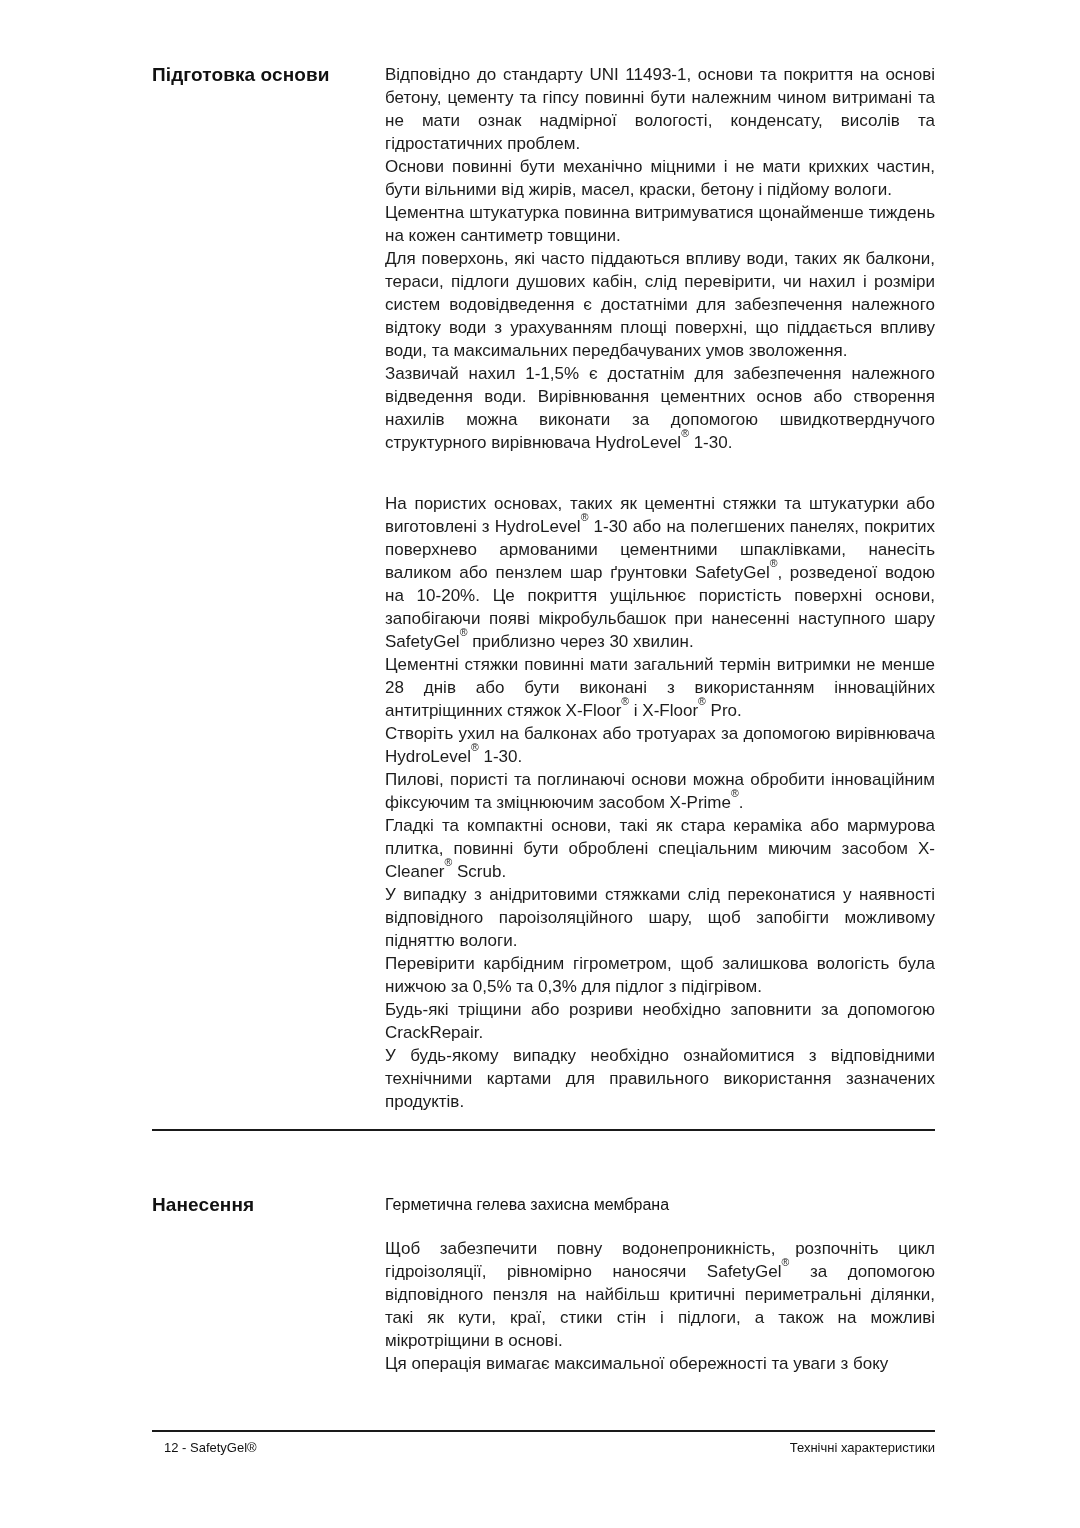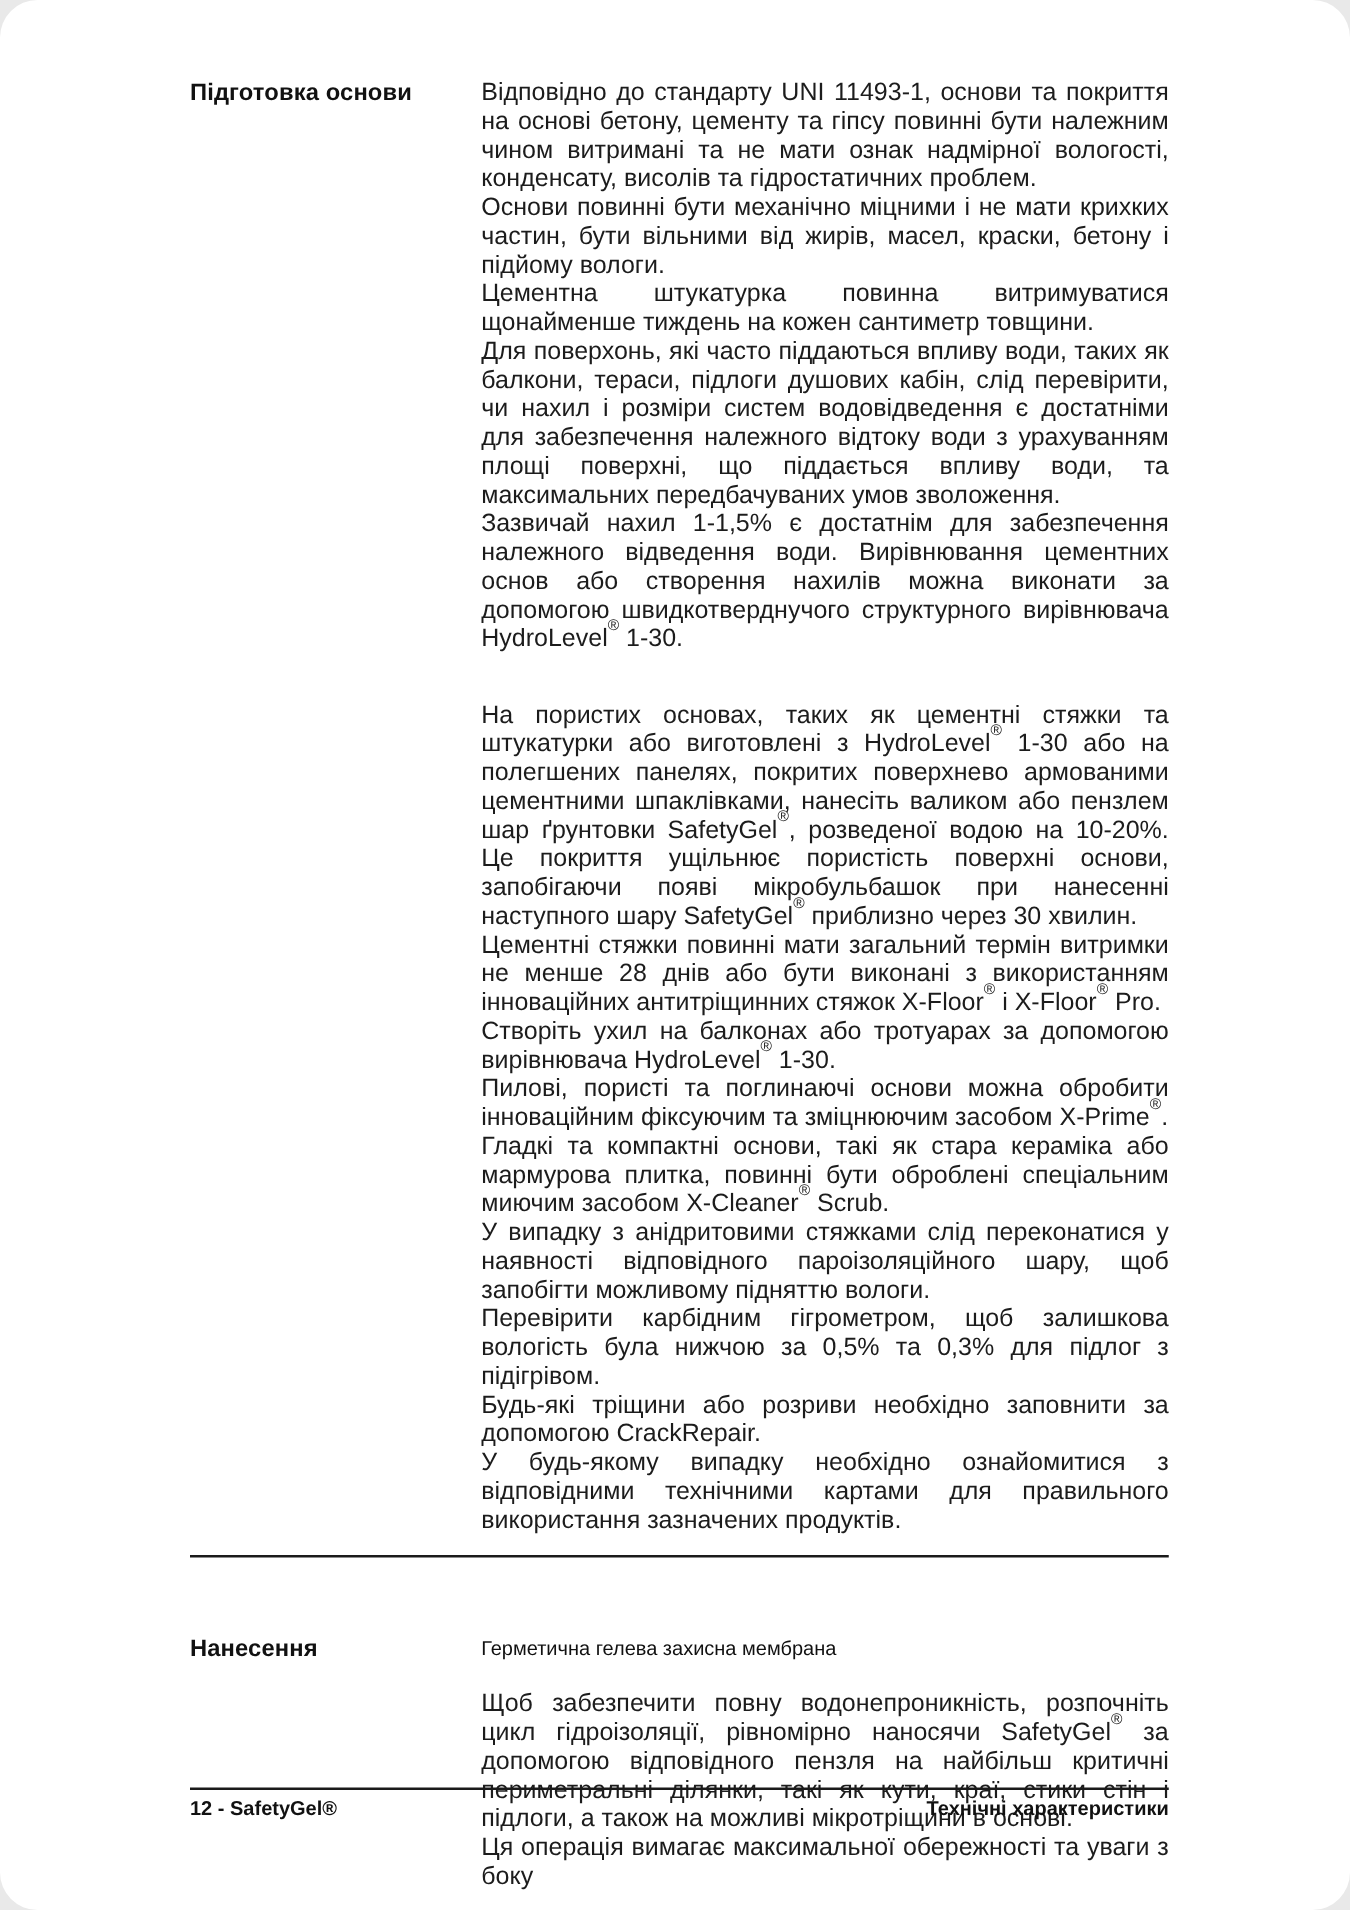--- a/index.html
+++ b/index.html
@@ -8,37 +8,36 @@
 
   .page {
     position: relative;
     width: 1080px;
     height: 1528px;
     margin: 0 auto;
     background: #ffffff;
     color: #1a1a1a;
     padding: 63px 145px 0 152px;
     overflow: hidden;
-    border-radius: 30px;
   }
 
   .section { display: flex; align-items: flex-start; }
   .side-col { flex: 0 0 233px; width: 233px; }
   .body-col { flex: 1 1 auto; min-width: 0; }
 
   .section-heading {
     font-size: 19px;
     font-weight: bold;
     color: #111;
     letter-spacing: 0.1px;
     line-height: 23px;
   }
 
   .para {
-    font-size: 20px;
+    font-size: 17px;
     line-height: 23px;
     text-align: justify;
     color: #1c1c1c;
   }
   .para sup, .subheading sup {
     font-size: 62%;
     line-height: 0;
     position: relative;
     top: -0.45em;
   }
@@ -73,24 +72,25 @@
     border-top: 2px solid #1a1a1a;
     height: 0;
   }
   .footer-row {
     display: flex;
     justify-content: space-between;
     align-items: baseline;
     margin-top: 5px;
   }
   .footer-left, .footer-right {
-    font-size: 16px;
-    font-weight: bold;
+    font-size: 13px;
+    font-weight: normal;
     color: #111;
     line-height: 21px;
+    margin-left: 12px;
   }
 </style>
 </head>
 <body>
 
 <div class="page">
 
   <div class="section">
     <div class="side-col">
       <div class="section-heading">Підготовка основи</div>

